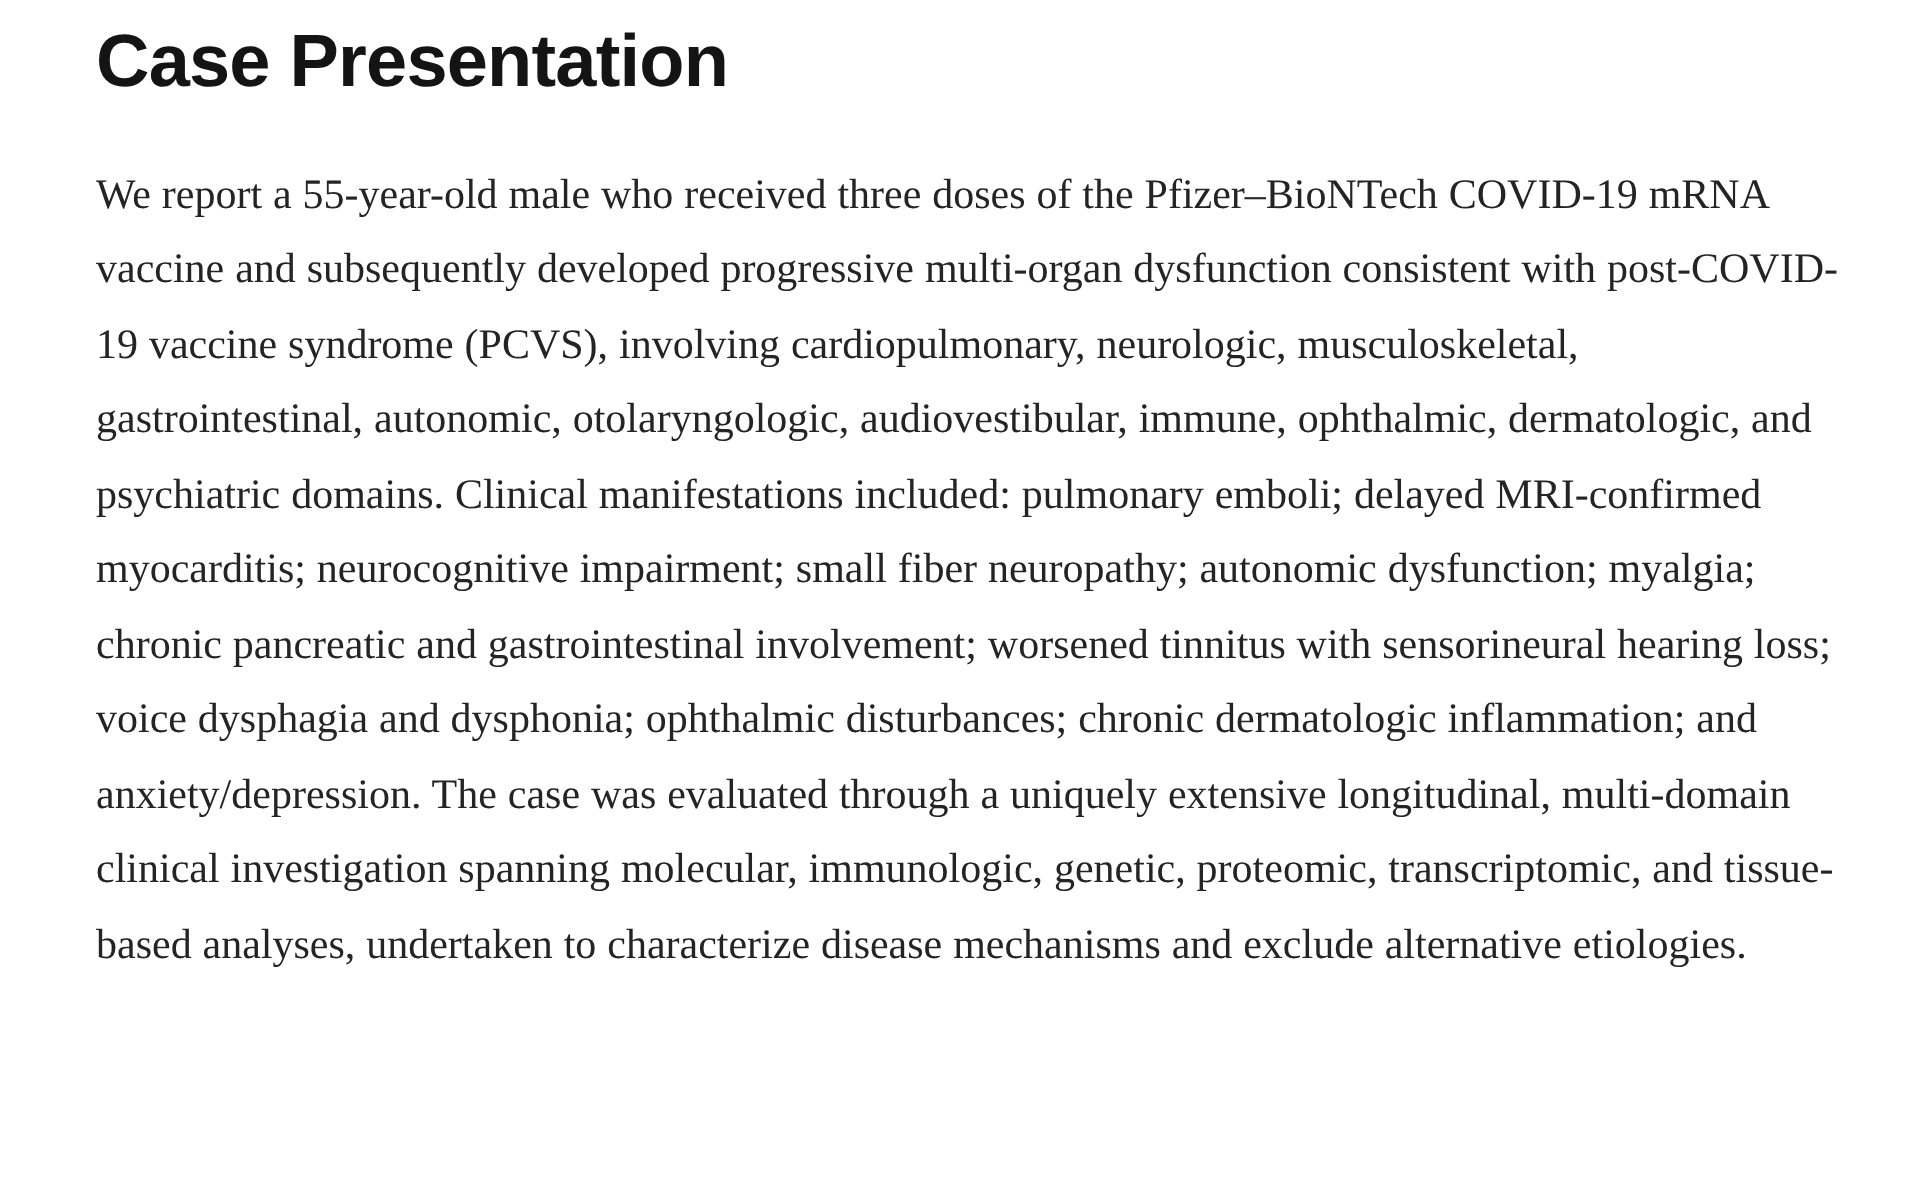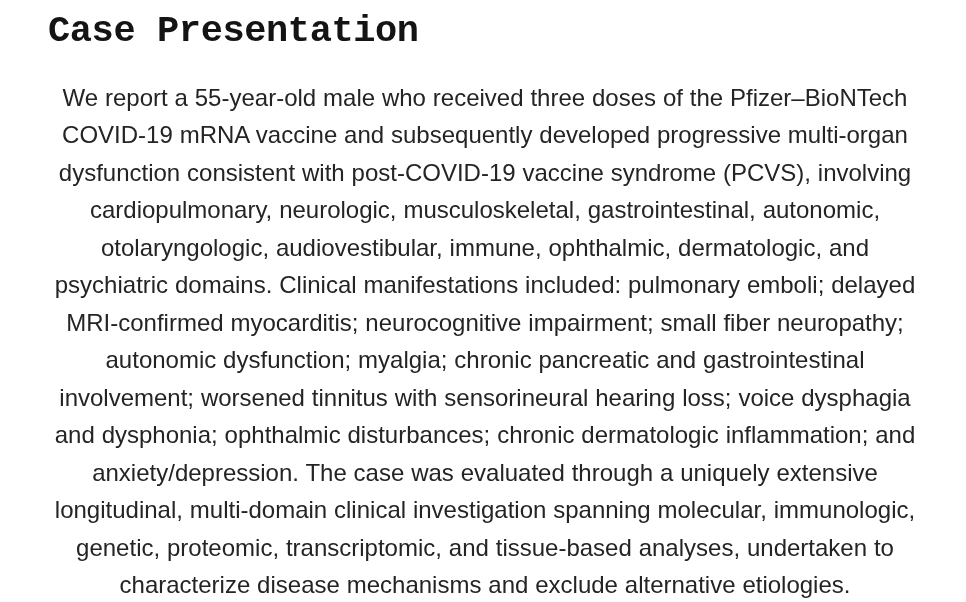--- a/index.html
+++ b/index.html
@@ -15,35 +15,35 @@
     color: #1a1a1a;
   }
   .page {
     width: 966px;
     height: 602px;
     box-sizing: border-box;
     padding: 10px 44px 0 48px;
     background: #ffffff;
   }
   .section-title {
-    font-family: Liberation Mono, monospace;
+    font-family: Liberation Sans, sans-serif;
     font-weight: bold;
     font-size: 37px;
     line-height: 1.15;
     letter-spacing: -0.4px;
     color: #141414;
     margin: 0 0 26px 0;
   }
   .body-text {
-    font-family: Liberation Sans, sans-serif;
-    font-size: 24px;
+    font-family: Liberation Serif, serif;
+    font-size: 21px;
     line-height: 37.5px;
     color: #242424;
     margin: 0;
-    text-align: center;
+    text-align: left;
     max-width: 880px;
     word-spacing: 0.2px;
   }
 </style>
 </head>
 <body>
 
 <div class="page">
   <h1 class="section-title">Case Presentation</h1>
   <p class="body-text">We report a 55-year-old male who received three doses of the Pfizer–BioNTech COVID-19 mRNA vaccine and subsequently developed progressive multi-organ dysfunction consistent with post-COVID-19 vaccine syndrome (PCVS), involving cardiopulmonary, neurologic, musculoskeletal, gastrointestinal, autonomic, otolaryngologic, audiovestibular, immune, ophthalmic, dermatologic, and psychiatric domains. Clinical manifestations included: pulmonary emboli; delayed MRI-confirmed myocarditis; neurocognitive impairment; small fiber neuropathy; autonomic dysfunction; myalgia; chronic pancreatic and gastrointestinal involvement; worsened tinnitus with sensorineural hearing loss; voice dysphagia and dysphonia; ophthalmic disturbances; chronic dermatologic inflammation; and anxiety/depression. The case was evaluated through a uniquely extensive longitudinal, multi-domain clinical investigation spanning molecular, immunologic, genetic, proteomic, transcriptomic, and tissue-based analyses, undertaken to characterize disease mechanisms and exclude alternative etiologies.</p>

